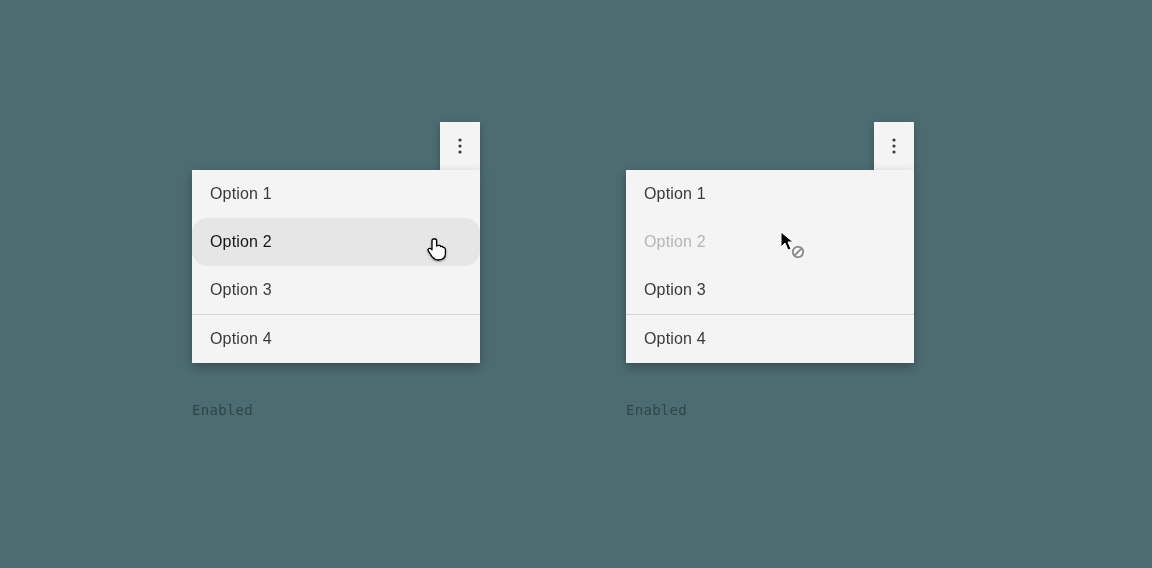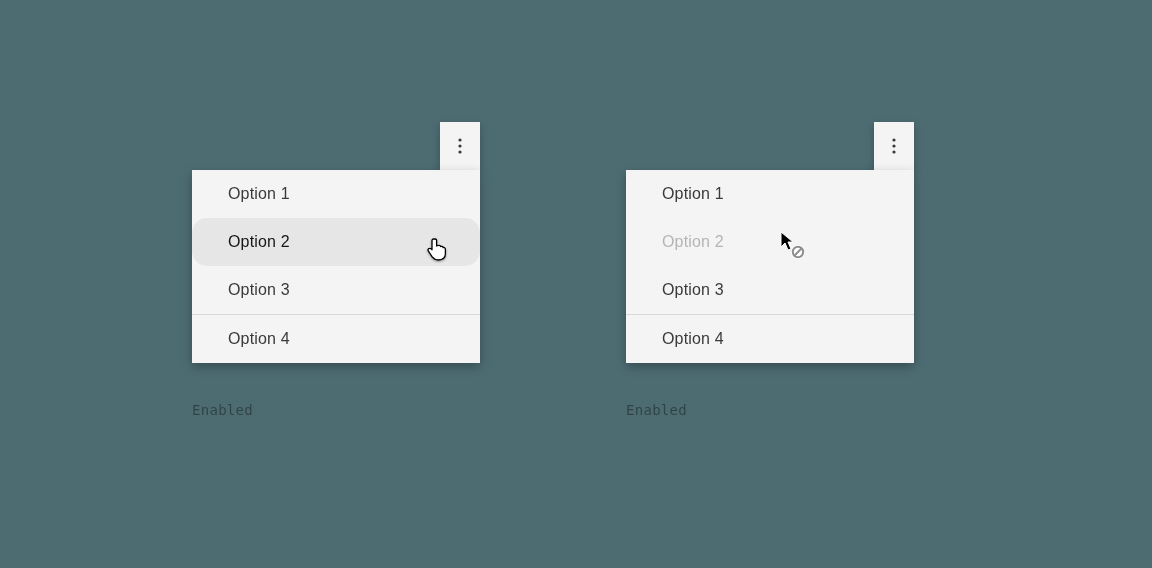--- a/index.html
+++ b/index.html
@@ -39,21 +39,21 @@
     left: 0;
     right: 0;
     top: 48px;
     background: #f4f4f4;
     box-shadow: 0 4px 10px rgba(0,0,0,.28);
   }
 
   .item {
     height: 48px;
     line-height: 48px;
-    padding: 0 36px;
+    padding: 0 18px;
     font-size: 16px;
     letter-spacing: .01em;
     color: #3a3a3a;
     position: relative;
     border-radius: 15px;
   }
   .item.hover { background:#e6e6e6; color:#161616; }
   .item.disabled { color:#b5b5b5; cursor:not-allowed; }
   .divider { height:1px; background:#d8d8d8; }
 

